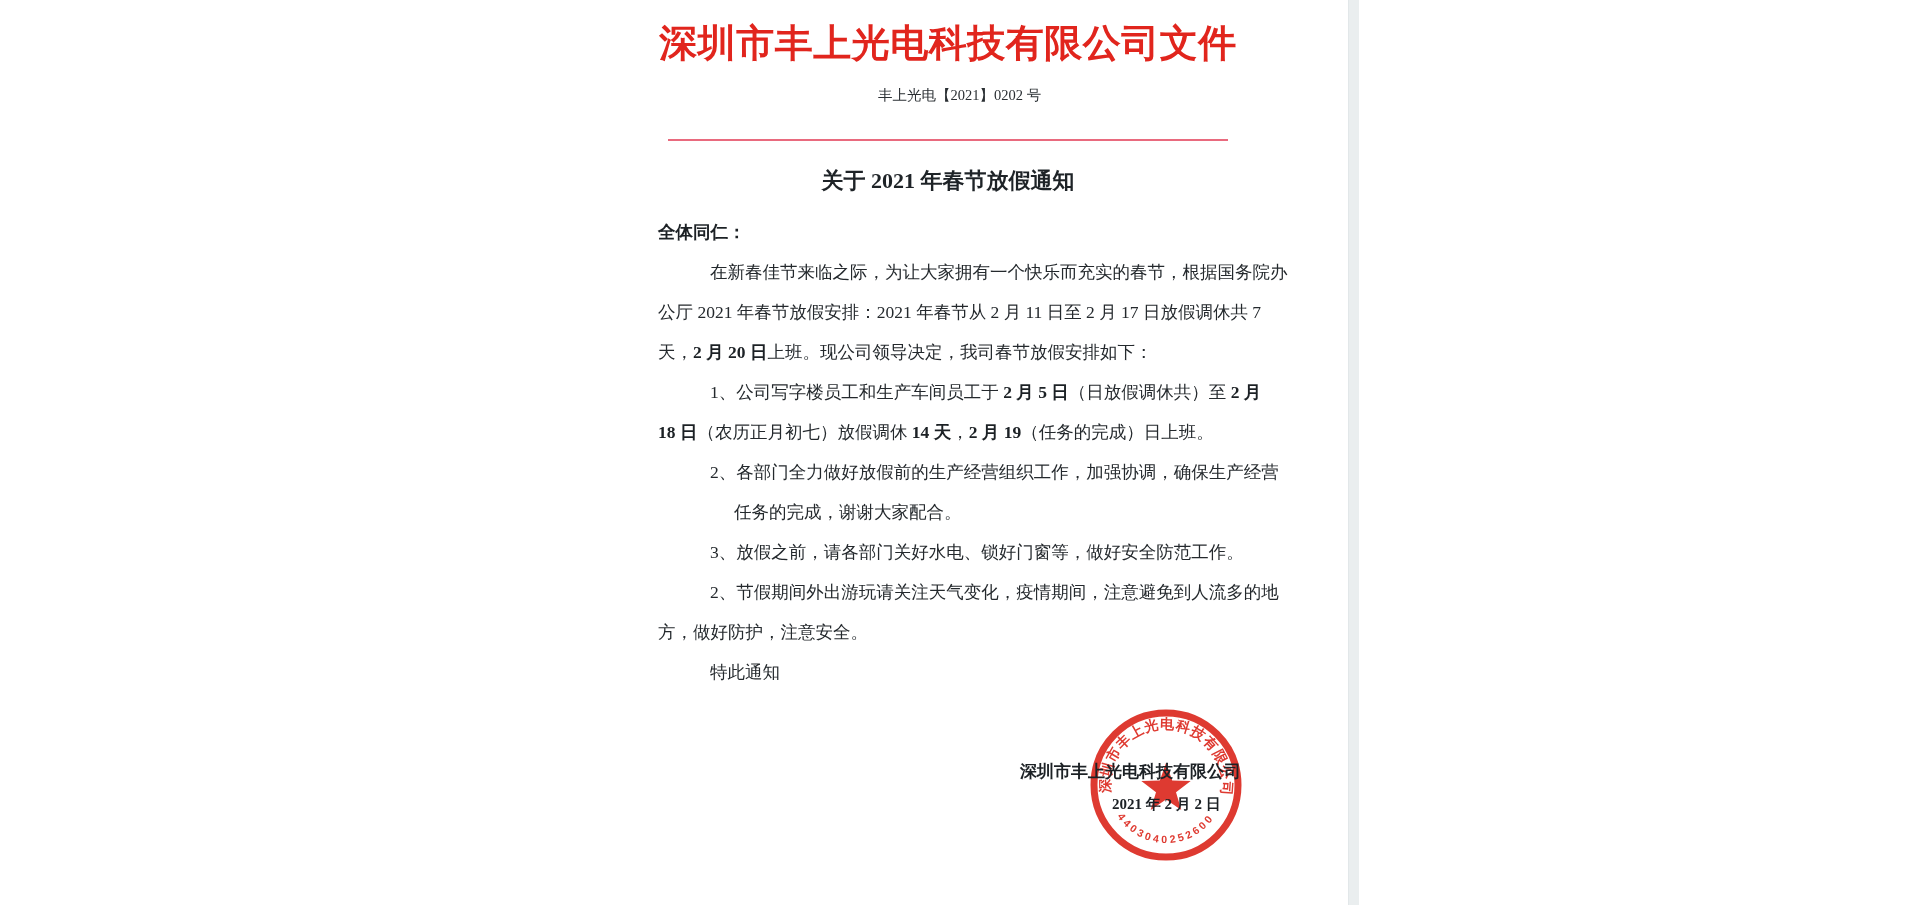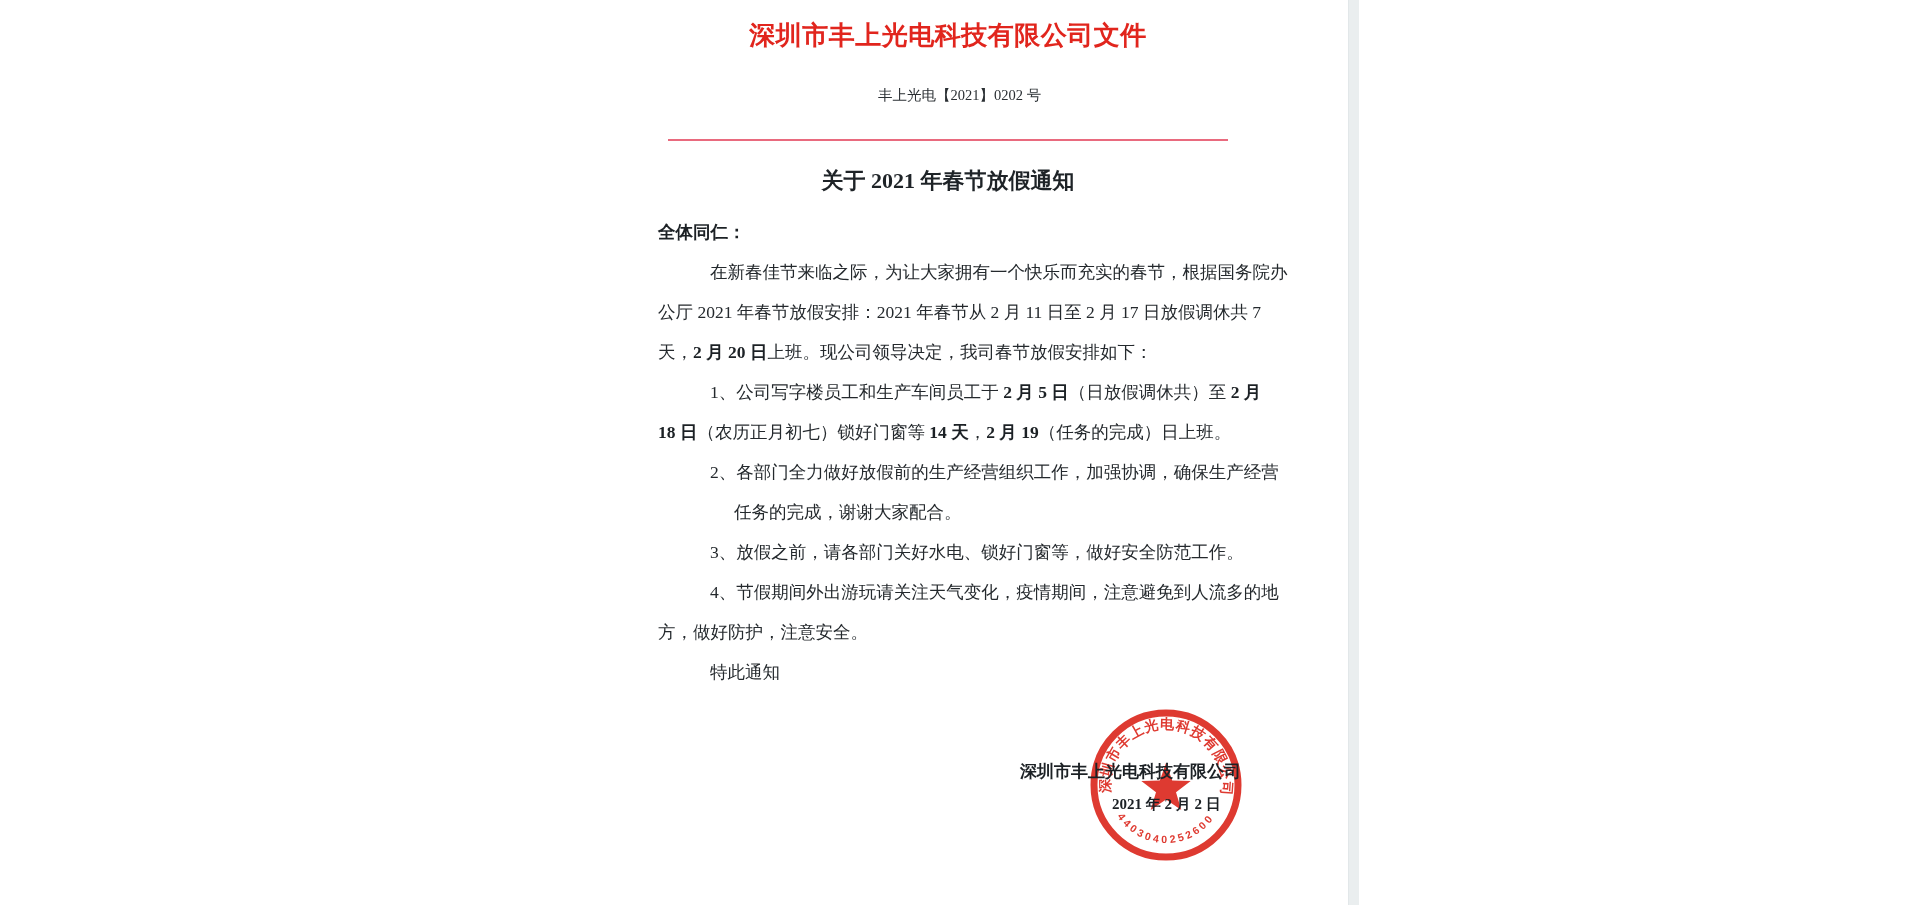--- a/index.html
+++ b/index.html
@@ -16,21 +16,21 @@
   
   .page-edge {
     position: absolute; left: 1348px; top: 0; width: 10px; height: 905px;
     background: #eaeeef;
     border-left: 1px solid #e2e7e9;
   }
 
   .doc-title {
     position: absolute; left: 658px; top: 18px; width: 580px;
     text-align: center;
-    font-size: 26px; font-weight: bold;
+    font-size: 38px; font-weight: bold;
     color: #e1251d;
     letter-spacing: 0.5px;
     white-space: nowrap;
   }
   .doc-number {
     position: absolute; left: 878px; top: 86px;
     font-size: 14.5px;
     color: #2a2f33;
     white-space: nowrap;
   }
@@ -92,25 +92,25 @@
   <div class="red-divider"></div>
 
   <div class="doc-heading">关于 2021 年春节放假通知</div>
 
   <div class="body-lines">
       <div class="body-line none salute"><b>全体同仁：</b></div>
       <div class="body-line first"><span>在新春佳节来临之际，为让大家拥有一个快乐而充实的春节，根据国务院办</span></div>
       <div class="body-line none"><span>公厅 2021 年春节放假安排：2021 年春节从 2 月 11 日至 2 月 17 日放假调休共 7</span></div>
       <div class="body-line none"><span>天，</span><b>2 月 20 日</b><span>上班。现公司领导决定，我司春节放假安排如下：</span></div>
       <div class="body-line first"><span>1、公司写字楼员工和生产车间员工于 </span><b>2 月 5 日</b><span>（日放假调休共）至 </span><b>2 月</b></div>
-      <div class="body-line none"><b>18 日</b><span>（农历正月初七）锁好门窗等 </span><b>14 天</b><span>，</span><b>2 月 19</b><span>（任务的完成）日上班。</span></div>
+      <div class="body-line none"><b>18 日</b><span>（农历正月初七）放假调休 </span><b>14 天</b><span>，</span><b>2 月 19</b><span>（任务的完成）日上班。</span></div>
       <div class="body-line first"><span>2、各部门全力做好放假前的生产经营组织工作，加强协调，确保生产经营</span></div>
       <div class="body-line hang"><span>任务的完成，谢谢大家配合。</span></div>
       <div class="body-line first"><span>3、放假之前，请各部门关好水电、锁好门窗等，做好安全防范工作。</span></div>
-      <div class="body-line first"><span>4、节假期间外出游玩请关注天气变化，疫情期间，注意避免到人流多的地</span></div>
+      <div class="body-line first"><span>2、节假期间外出游玩请关注天气变化，疫情期间，注意避免到人流多的地</span></div>
       <div class="body-line none"><span>方，做好防护，注意安全。</span></div>
       <div class="body-line first"><span>特此通知</span></div>
     </div>
 
   <div class="sig-company">深圳市丰上光电科技有限公司</div>
   <div class="sig-date">2021 年 2 月 2 日</div>
 
   <svg class="seal" viewBox="0 0 156 156" xmlns="http://www.w3.org/2000/svg">
     <defs>
       <path id="sealTopArc" d="M 22.9 87.7 A 56 56 0 1 1 133.1 87.7" fill="none"></path>

